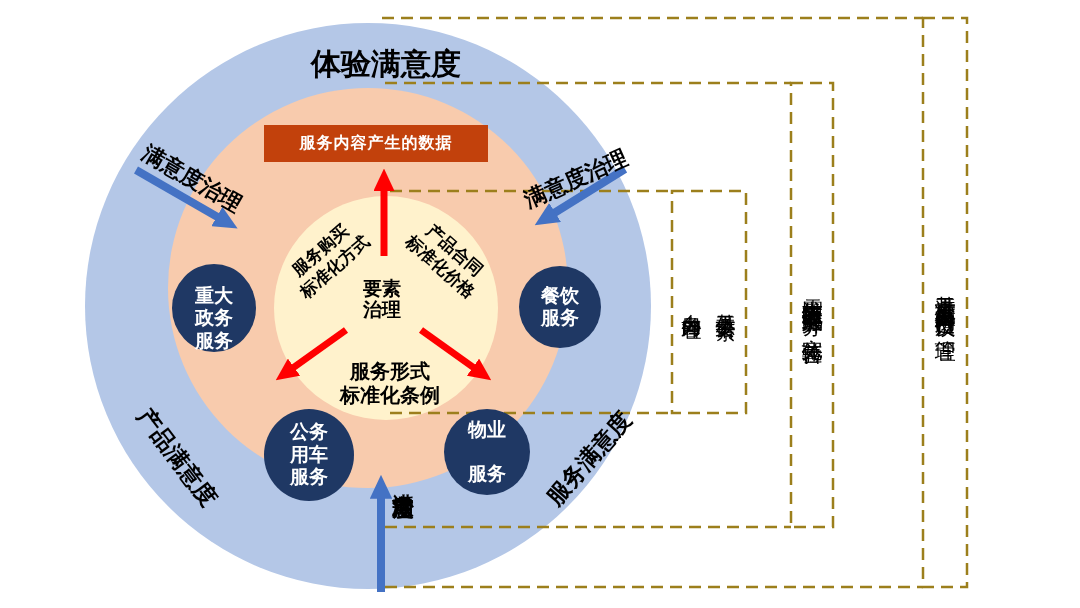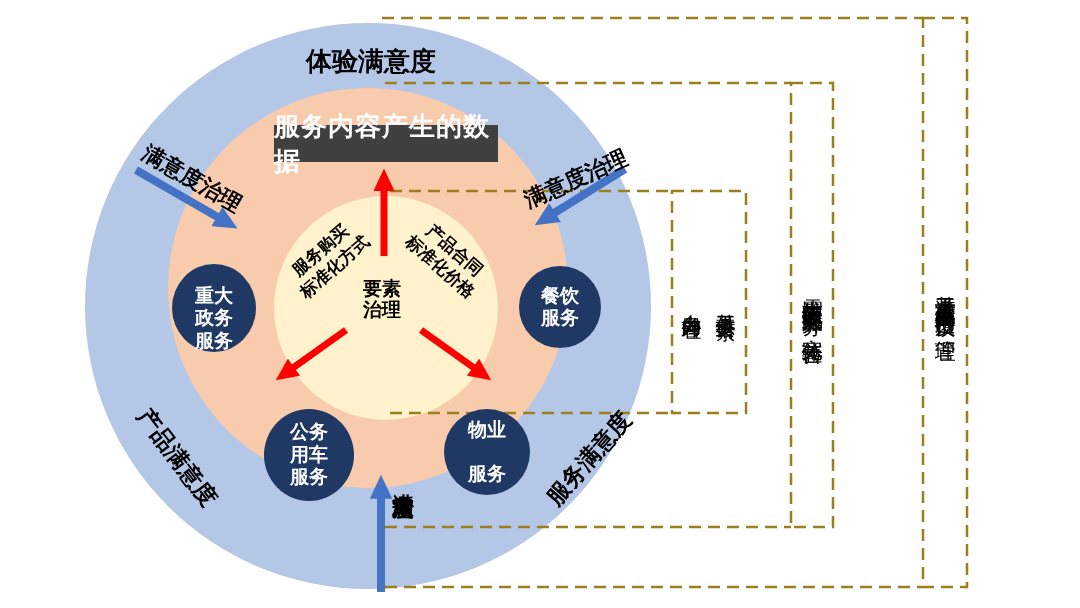--- a/index.html
+++ b/index.html
@@ -15,24 +15,24 @@
   .service-circle{
     position:absolute;border-radius:50%;background:#1F3864;z-index:3;
     display:flex;flex-direction:column;align-items:center;justify-content:center;
     color:#ffffff;font-weight:700;font-size:19px;line-height:1.18;text-align:center;
   }
   .sc-gov{left:172px;top:264px;width:84px;height:88px;justify-content:flex-end;}
   .sc-dining{left:519px;top:266px;width:82px;height:82px;}
   .sc-vehicle{left:264px;top:409px;width:90px;height:92px;}
   .sc-property{left:444px;top:409px;width:86px;height:86px;gap:21px;}
   .txt{position:absolute;color:#000;font-weight:700;white-space:nowrap;z-index:4;}
-  .label-top{left:306px;top:44px;width:160px;font-size:26px;}
+  .label-top{left:306px;top:44px;width:160px;text-align:center;font-size:30px;}
   .data-box{
-    position:absolute;left:274px;top:125px;width:224px;height:37px;background:#404040;
-    color:#fff;font-size:26px;font-weight:700;display:flex;align-items:center;justify-content:center;
+    position:absolute;left:264px;top:125px;width:224px;height:37px;background:#c2410c;
+    color:#fff;font-size:16px;font-weight:700;display:flex;align-items:center;justify-content:center;
     z-index:4;letter-spacing:1px;
   }
   .gov-tl{left:122px;top:164px;width:140px;text-align:center;font-size:22px;transform:rotate(30deg);}
   .gov-tr{left:506px;top:164px;width:140px;text-align:center;font-size:22px;transform:rotate(-24deg);}
   .ring-bl{left:107px;top:442px;width:140px;text-align:center;font-size:23px;transform:rotate(53deg);}
   .ring-br{left:519px;top:443px;width:140px;text-align:center;font-size:23px;transform:rotate(-49deg);}
   .gov-bottom{
     left:389px;top:477px;height:122px;writing-mode:vertical-rl;
     font-size:21px;letter-spacing:1px;
   }
@@ -108,20 +108,24 @@
   </div>
 
   <div class="txt spoke spoke-left">
     <div>服务购买</div>
     <div>标准化方式</div>
   </div>
   <div class="txt spoke spoke-right">
     <div>产品合同</div>
     <div>标准化价格</div>
   </div>
+  <div class="txt spoke-bottom">
+    <div>服务形式</div>
+    <div>标准化条例</div>
+  </div>
 
   <div class="service-circle sc-gov">
     <div>重大</div>
     <div>政务</div>
     <div>服务</div>
   </div>
   <div class="service-circle sc-dining">
     <div>餐饮</div>
     <div>服务</div>
   </div>

